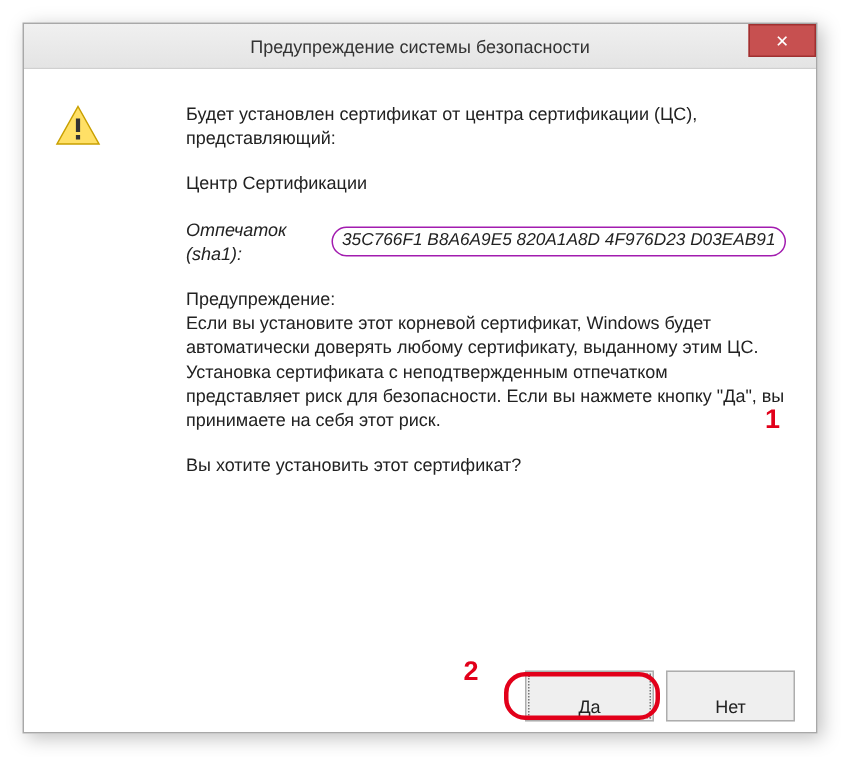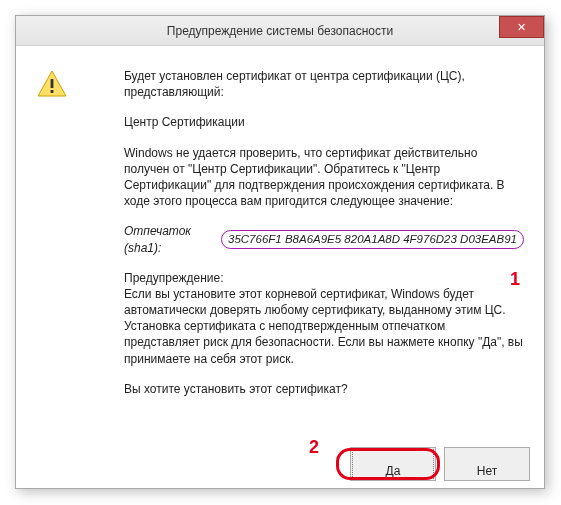--- a/index.html
+++ b/index.html
@@ -141,21 +141,20 @@
         <svg width="32" height="32" viewBox="0 0 32 32">
           <path d="M16 3 L30 28 L2 28 Z" fill="#ffe066" stroke="#c9a000" stroke-width="1"></path>
           <rect x="14.6" y="11" width="2.8" height="9" fill="#333"></rect>
           <rect x="14.6" y="22" width="2.8" height="3" fill="#333"></rect>
         </svg>
       </span>
     </div>
     <div class="text-col">
       <div class="para">Будет установлен сертификат от центра сертификации (ЦС), представляющий:</div>
       <div class="para">Центр Сертификации</div>
-      <div class="para">Windows не удается проверить, что сертификат действительно получен от "Центр Сертификации". Обратитесь к "Центр Сертификации" для подтверждения происхождения сертификата. В ходе этого процесса вам пригодится следующее значение:</div>
       <div class="thumb-row">
         <span class="thumb-label">Отпечаток (sha1):</span>
         <span class="thumb-val">35C766F1 B8A6A9E5 820A1A8D 4F976D23 D03EAB91</span>
       </div>
       <div class="para">
         <span>Предупреждение:</span><br>
         <span>Если вы установите этот корневой сертификат, Windows будет автоматически доверять любому сертификату, выданному этим ЦС. Установка сертификата с неподтвержденным отпечатком представляет риск для безопасности. Если вы нажмете кнопку "Да", вы принимаете на себя этот риск.</span>
       </div>
       <div class="para">Вы хотите установить этот сертификат?</div>
     </div>

